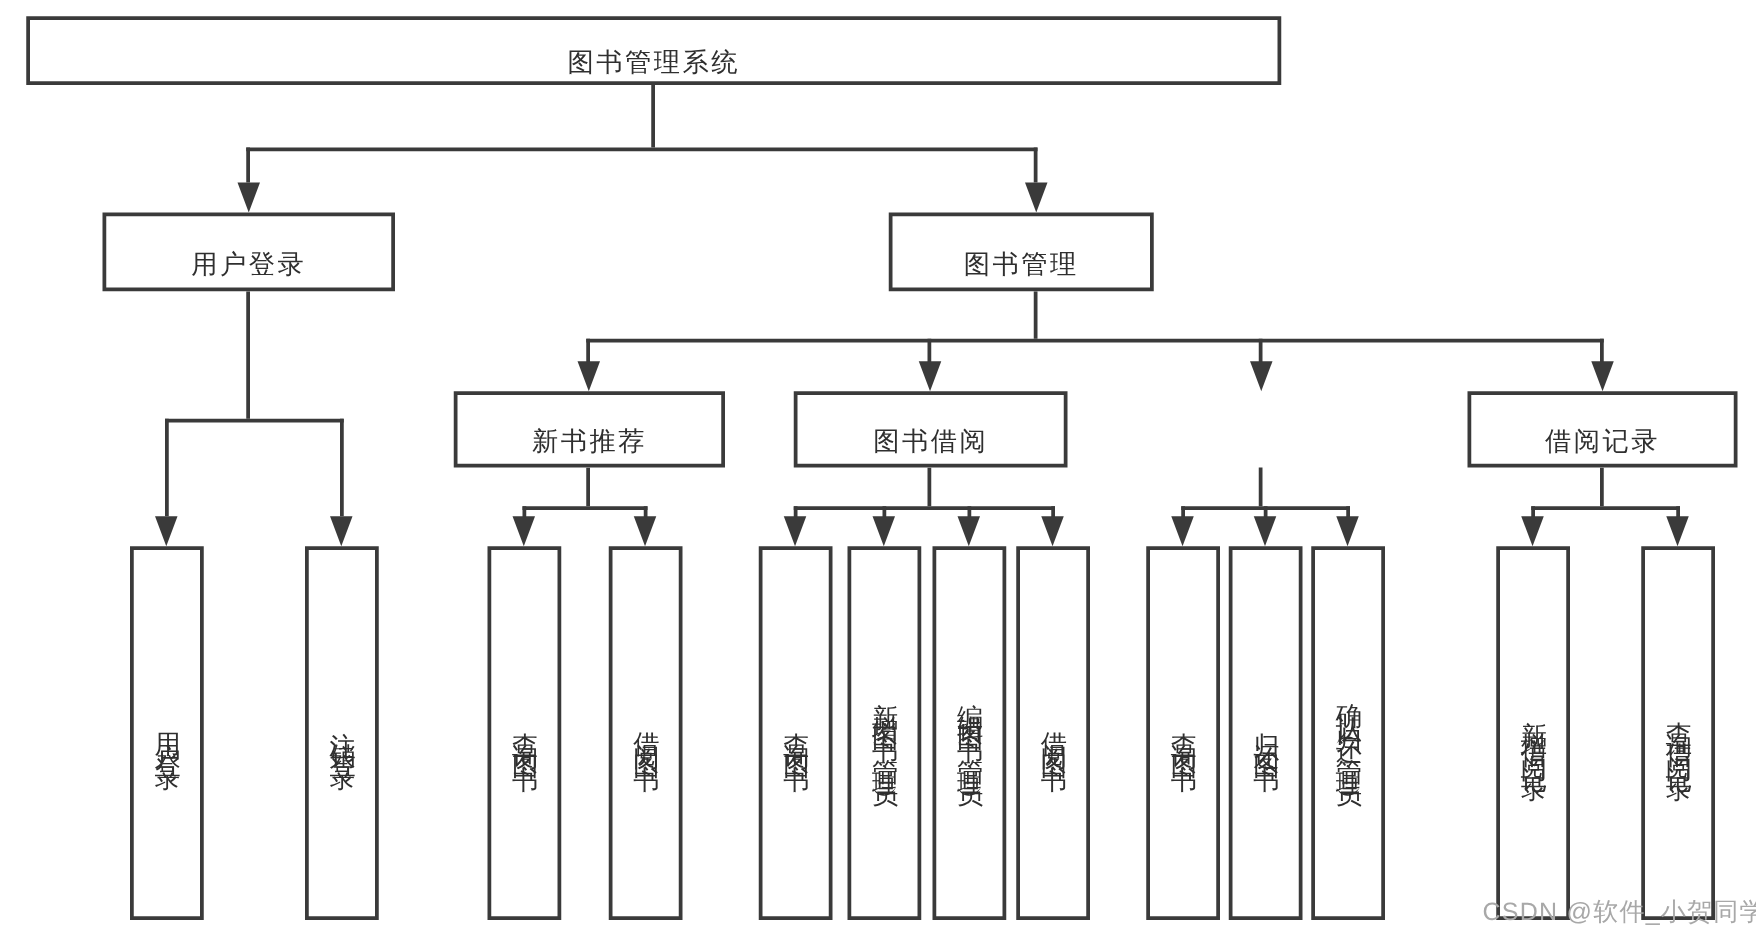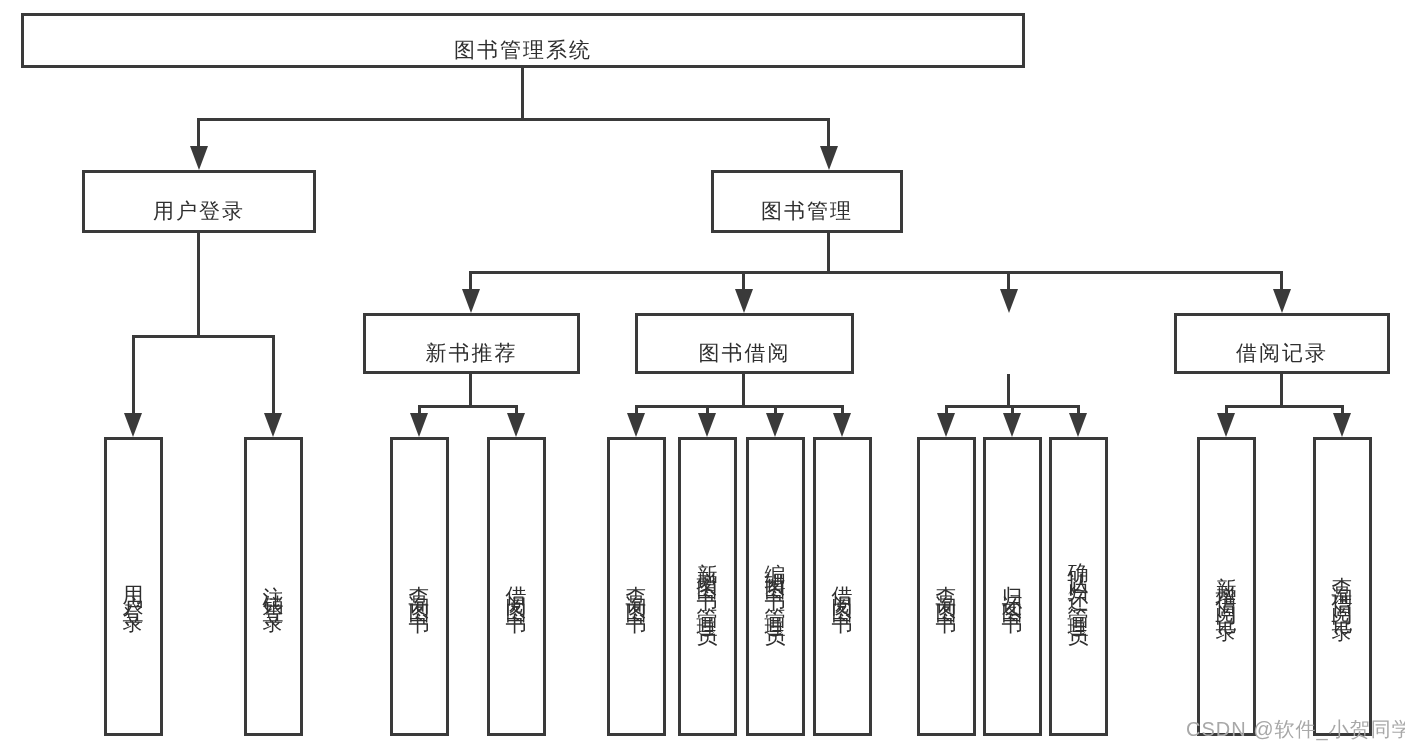--- a/index.html
+++ b/index.html
@@ -93,21 +93,21 @@
   <i class="ln" style="left:1341px;top:405px;width:3px;height:11px"></i>
   <i class="ar" style="left:1333px;top:413px"></i>
 
   <div class="box h" style="left:21px;top:13px;width:1004px;height:55px">
     <span>图书管理系统</span>
   </div>
 
   <div class="box h" style="left:82px;top:170px;width:234px;height:63px">
     <span>用户登录</span>
   </div>
-  <div class="box h" style="left:711px;top:170px;width:192px;height:63px">
+  <div class="box h" style="left:711px;top:170px;width:212px;height:63px">
     <span>图书管理</span>
   </div>
 
   <div class="box h" style="left:635px;top:313px;width:219px;height:61px">
     <span>图书借阅</span>
   </div>
   <div class="box h" style="left:363px;top:313px;width:217px;height:61px">
     <span>新书推荐</span>
   </div>
   <div class="box h" style="left:1174px;top:313px;width:216px;height:61px">

